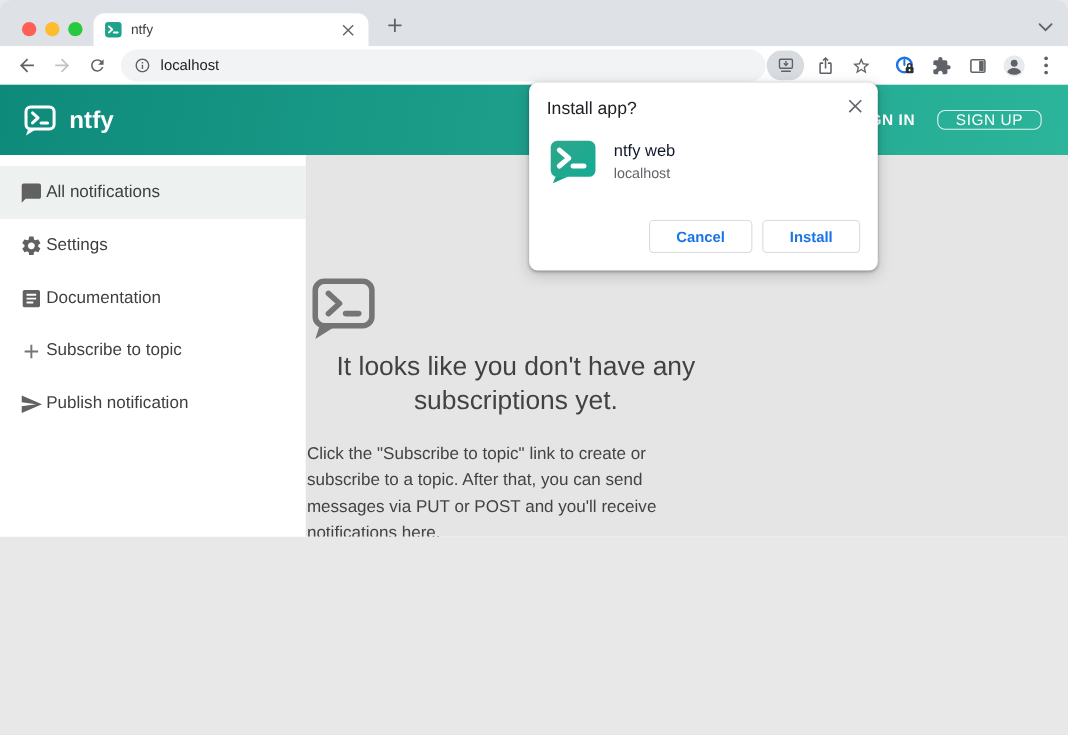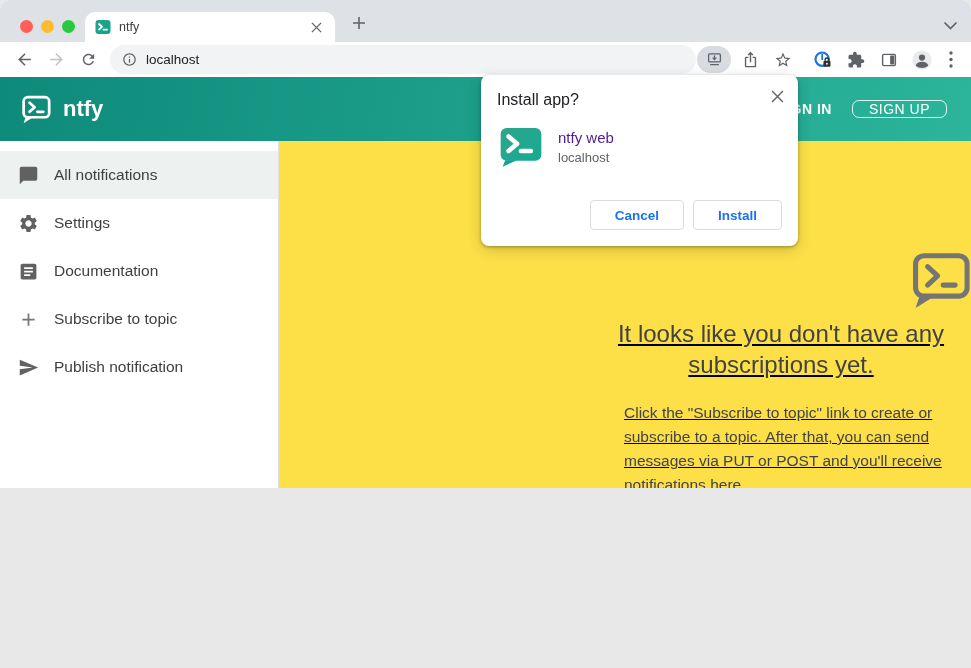--- a/index.html
+++ b/index.html
@@ -39,40 +39,40 @@
   .brand { display:flex; align-items:center; gap:12px; }
   .brand-name { color:#fff; font-size:22px; font-weight:bold; }
   .hdr-right { margin-left:auto; display:flex; align-items:center; gap:10px; }
   .signin { color:#fff; font-size:14px; font-weight:bold; letter-spacing:0.5px; padding:8px 10px; }
   .signup { color:#fff; font-size:14px; font-weight:normal; letter-spacing:0.5px; padding:0 16px;
             border:1px solid rgba(255,255,255,0.85); border-radius:7px; }
 
   
   .appbody { position:absolute; left:0; top:141px; width:100%; height:527px; display:flex; }
   .sidebar { width:279px; background:#fff; border-right:1px solid #e0e0e0; padding-top:10px; }
-  .nav-item { height:48px; display:flex; align-items:center; padding-left:18px; gap:15px; }
+  .nav-item { height:48px; display:flex; align-items:center; padding-left:18px; gap:3px; }
   .nav-item.selected { background:#edf1f0; }
   .nav-label { font-size:15.5px; color:#3f3f3f; }
-  .main { flex:1; background:#fde047; display:flex; flex-direction:column; align-items:flex-end;text-decoration:underline; }
+  .main { flex:1; background:#e5e5e5; display:flex; flex-direction:column; align-items:flex-start; }
   .empty-icon { margin-top:111px; }
   .empty-heading { margin-top:9px; width:380px; text-align:center; font-size:24px; line-height:31px;
                    color:#424242; font-weight:400; }
   .empty-text { width:347px; margin-top:21px; font-size:15.5px; line-height:24px; color:#434343; }
   .empty-text.second { margin-top:15px; }
   .tlink { color:#338574; text-decoration:underline; }
 
   
   .dialog { position:absolute; left:481px; top:75px; width:317px; height:171px; background:#fff;
             border-radius:8px; box-shadow:0 1px 3px rgba(0,0,0,0.3), 0 4px 14px rgba(0,0,0,0.18);
             z-index:50; padding:16px; }
   .dlg-title { font-size:16px; color:#202124; }
   .dlg-close { position:absolute; top:11px; right:11px; width:20px; height:20px; color:#5f6368;
                display:flex; align-items:center; justify-content:center; }
   .dlg-row { display:flex; align-items:flex-start; margin-top:18px; margin-left:3px; gap:16px; }
-  .dlg-appname { font-size:15px; color:#4c1d95; margin-top:2px;text-align:center; }
+  .dlg-appname { font-size:15px; color:#0f172a; margin-top:2px;text-align:center; }
   .dlg-origin { font-size:13px; color:#5f6368; margin-top:4px; }
   .dlg-buttons { position:absolute; right:16px; bottom:16px; display:flex; gap:9px; }
   .dlg-btn { min-width:70px; height:30px; background:#fff; border:1px solid #dadce0; border-radius:4px;
              color:#1a73e8; font-size:13.5px; font-weight:bold; display:flex; align-items:center;
              justify-content:center; padding:0 24px; font-family:"Liberation Sans", sans-serif; }
 </style>
 </head>
 <body>
 
 <div class="window">

